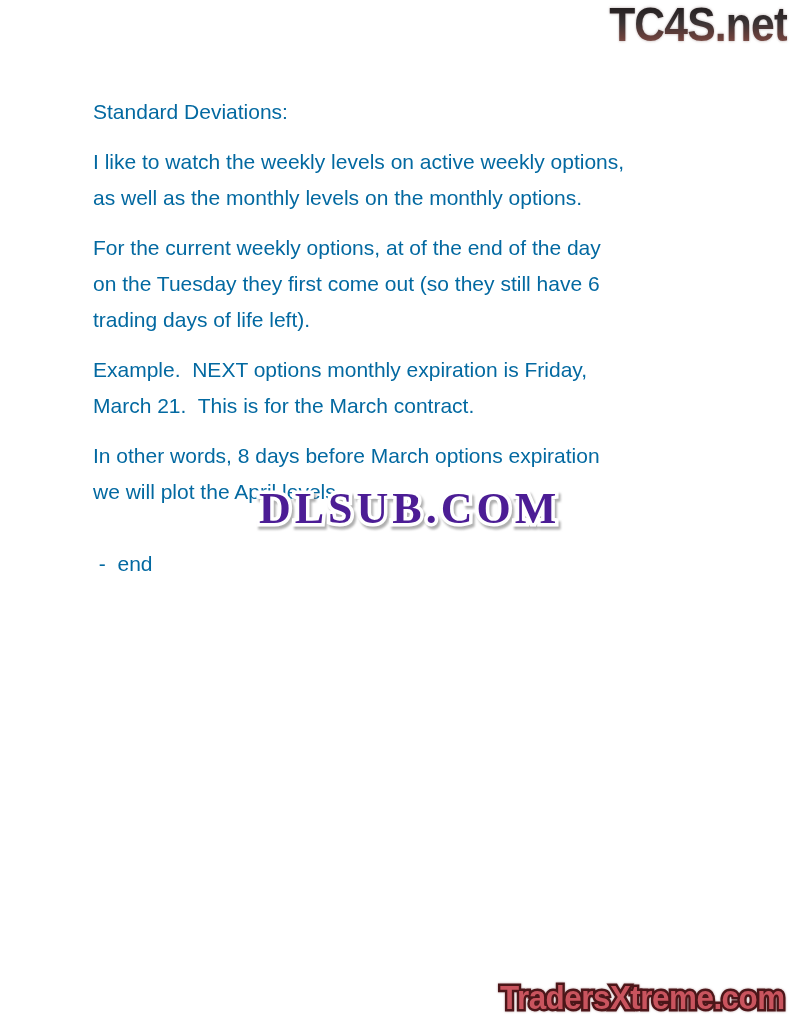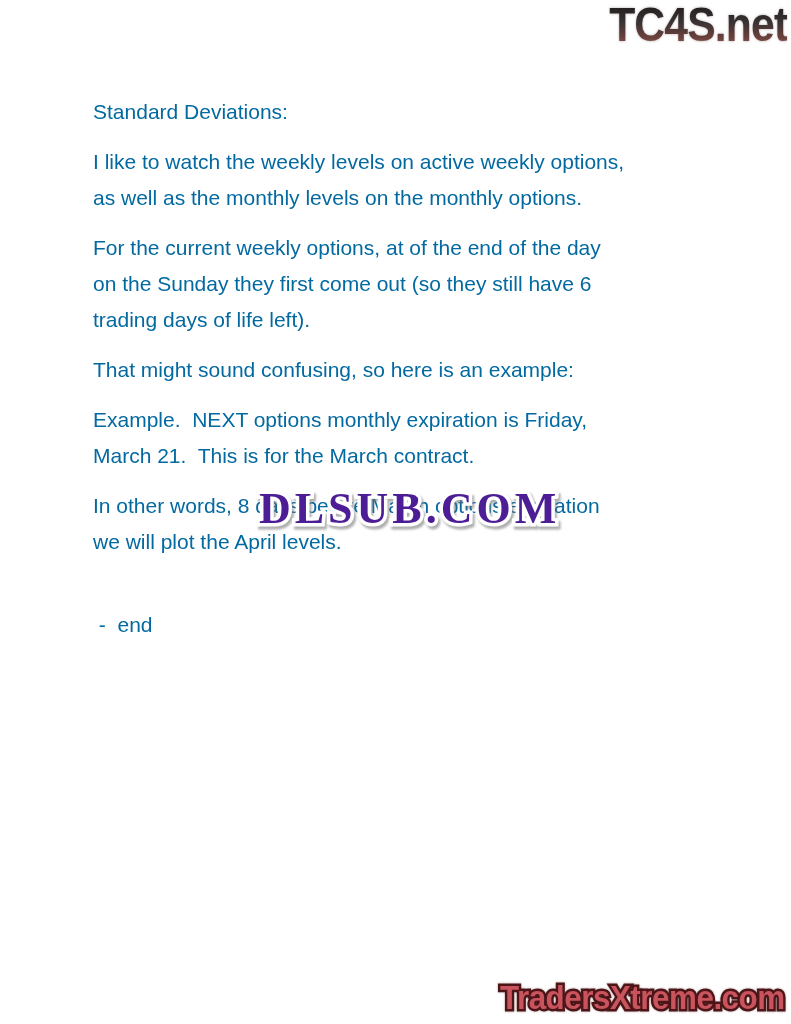--- a/index.html
+++ b/index.html
@@ -36,21 +36,21 @@
     width:680px;
     font-size:21px;
     line-height:36px;
     color:#0369a1;
   }
   .para{
     margin:0 0 14px 0;
     white-space:pre-wrap;
   }
   .para.end{
-    margin-top:47px;
+    margin-top:36px;
   }
 
   
   .watermark{
     position:absolute;
     left:259px; top:487px;
     font-family:"Liberation Serif","DejaVu Serif",serif;
     font-size:44px;
     font-weight:bold;
     letter-spacing:4px;
@@ -98,23 +98,22 @@
 
 <div class="page">
 
   <div class="tc4s">TC4S.net</div>
 
   <div class="body">
     <p class="para">Standard Deviations:</p>
     <p class="para">I like to watch the weekly levels on active weekly options,
 as well as the monthly levels on the monthly options.</p>
     <p class="para">For the current weekly options, at of the end of the day
-on the Sunday they first come out (so they still have 6
+on the Tuesday they first come out (so they still have 6
 trading days of life left).</p>
-    <p class="para">That might sound confusing, so here is an example:</p>
     <p class="para">Example.  NEXT options monthly expiration is Friday,
 March 21.  This is for the March contract.</p>
     <p class="para">In other words, 8 days before March options expiration
 we will plot the April levels.</p>
     <p class="para end"> -  end</p>
   </div>
 
   <div class="watermark" data-text="DLSUB.COM">DLSUB.COM</div>
 
   <div class="footer-logo" data-text="TradersXtreme.com">TradersXtreme.com</div>

